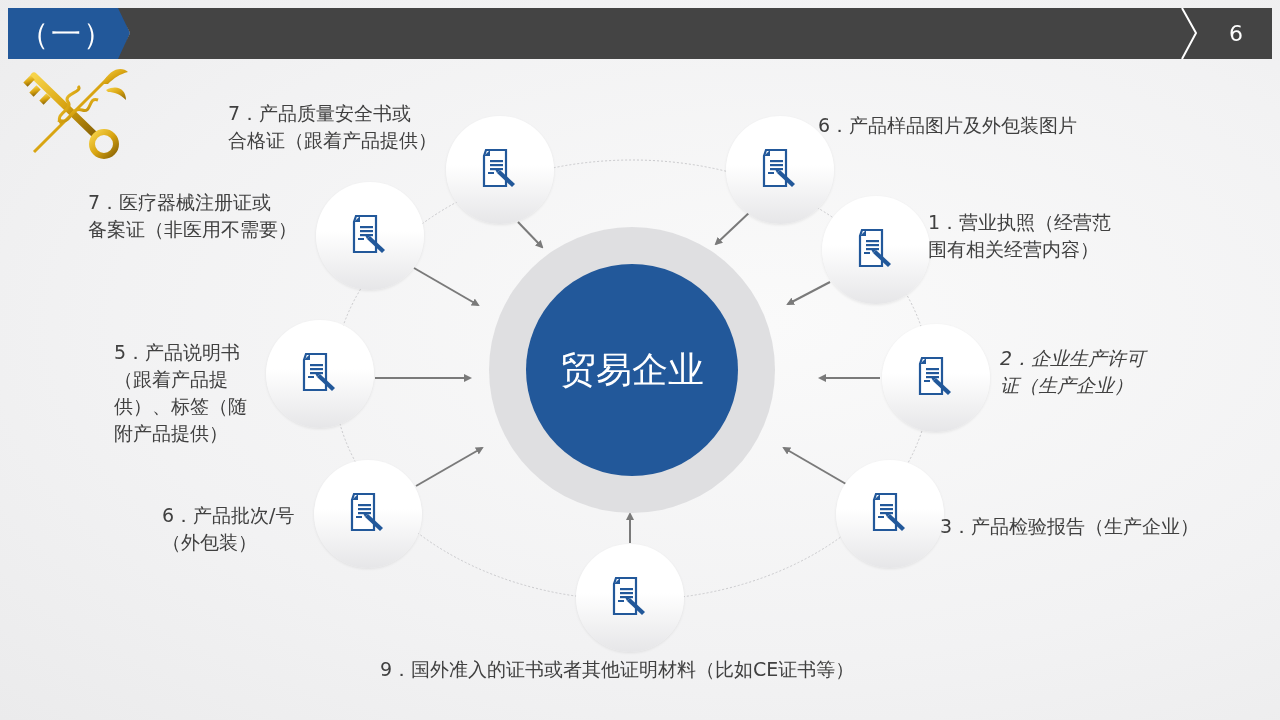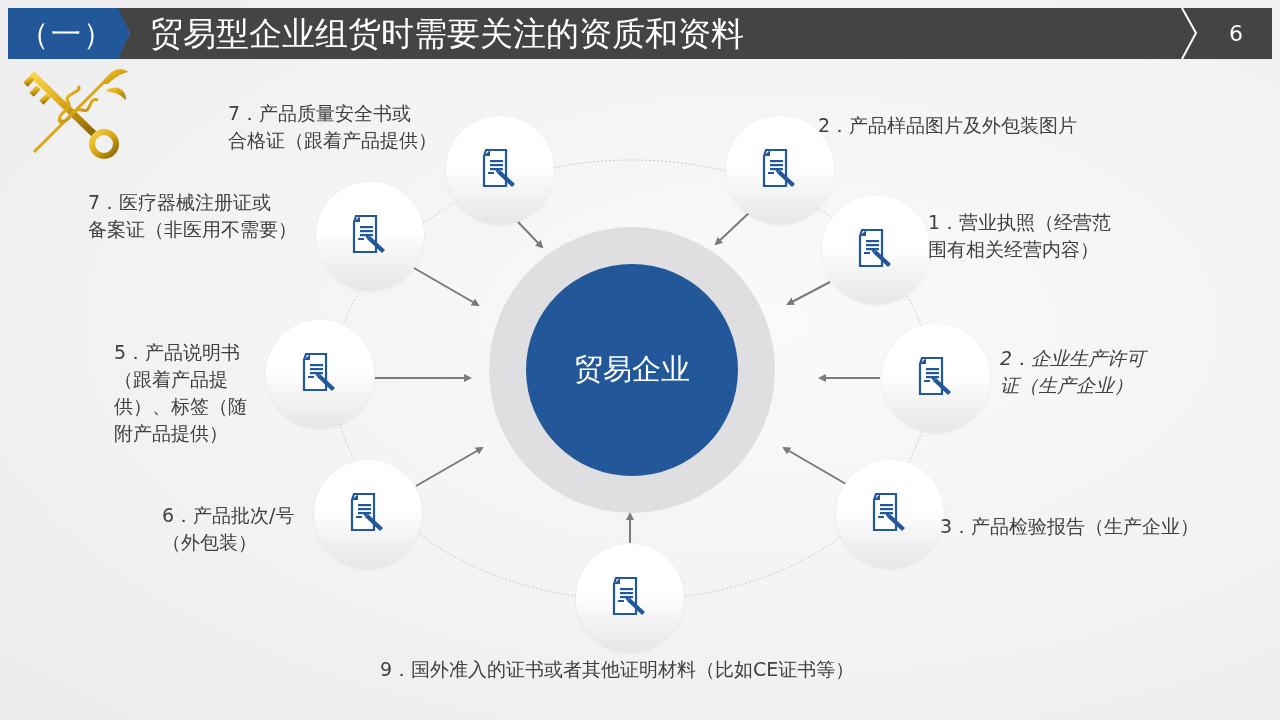--- a/index.html
+++ b/index.html
@@ -38,35 +38,34 @@
     box-shadow: 0 1px 3px rgba(0,0,0,0.08);
     display:flex; align-items:center; justify-content:center;
   }
   .node svg { width:40px; height:44px; }
   .hub-outer {
     position:absolute; left:489px; top:227px; width:286px; height:286px; border-radius:50%;
     background:#dfdfe1;
   }
   .hub-inner {
     position:absolute; left:526px; top:264px; width:212px; height:212px; border-radius:50%;
-    background:#22589a; color:#fff; font-size:29px;
+    background:#22589a; color:#fff; font-size:36px;
     display:flex; align-items:center; justify-content:center;
   }
   .label {
     position:absolute; color:#404040; font-size:19px; line-height:27px; white-space:pre-line;
   }
 </style>
 </head>
 <body>
 
 <div class="header">
   <div class="hdr-blue"></div>
   <div class="hdr-dark"></div>
   <div class="hdr-num">（一）</div>
-  <div class="hdr-title">贸易型企业组货时需要关注的资质和资料</div>
   <svg class="hdr-chevron" viewBox="0 0 22 51">
     <polyline points="2,0 16,25 2,51" fill="none" stroke="#ffffff" stroke-width="2"></polyline>
   </svg>
   <div class="hdr-page">6</div>
 </div>
 
 <svg class="logo" viewBox="0 0 110 98">
   <defs>
     <linearGradient id="gold" x1="0" y1="0" x2="1" y2="1">
       <stop offset="0" stop-color="#f7d44a"></stop>
@@ -234,14 +233,14 @@
 <div class="label" style="left:88px;top:189px;">7．医疗器械注册证或
 备案证（非医用不需要）</div>
 <div class="label" style="left:114px;top:316px;margin-top:23px;">5．产品说明书
 （跟着产品提
 供）、标签（随
 附产品提供）</div>
 <div class="label" style="left:162px;top:502px;">6．产品批次/号
 （外包装）</div>
 <div class="label" style="left:228px;top:100px;">7．产品质量安全书或
 合格证（跟着产品提供）</div>
-<div class="label" style="left:818px;top:112px;">2．产品样品图片及外包装图片</div>
+<div class="label" style="left:818px;top:112px;">6．产品样品图片及外包装图片</div>
 <div class="label" style="left:380px;top:656px;">9．国外准入的证书或者其他证明材料（比如CE证书等）</div>
 
 </body></html>

